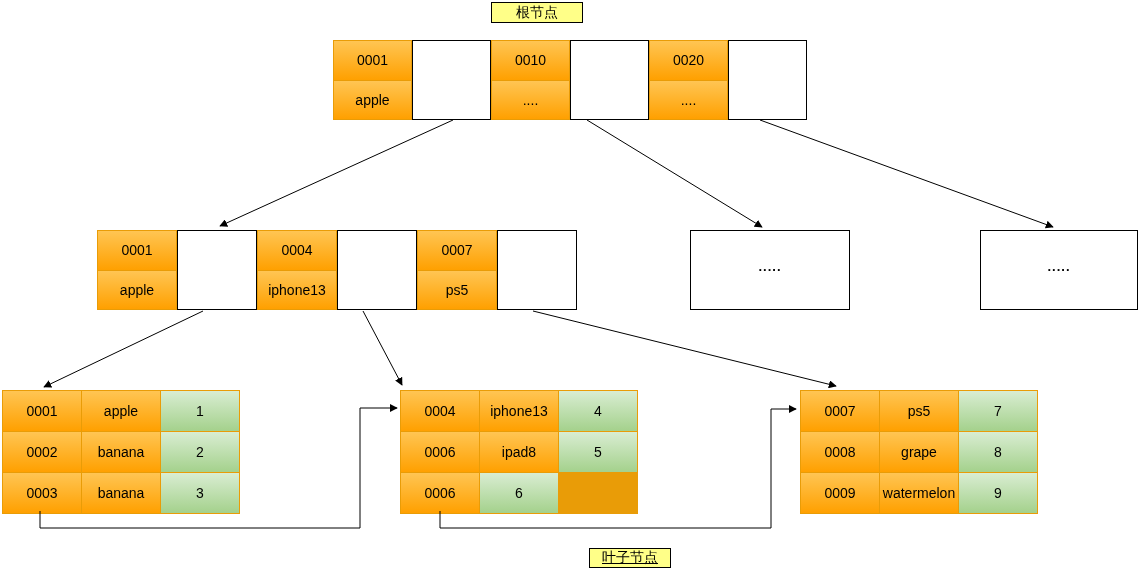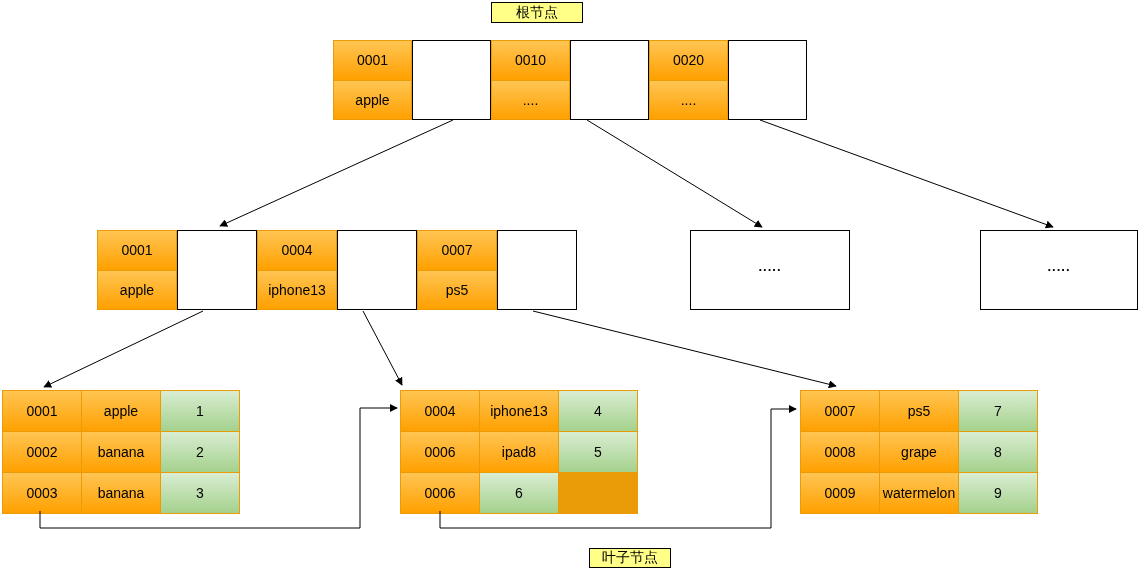--- a/index.html
+++ b/index.html
@@ -117,21 +117,21 @@
     <div class="cell name">ps5</div>
     <div class="cell num">7</div>
     <div class="cell id">0008</div>
     <div class="cell name">grape</div>
     <div class="cell num">8</div>
     <div class="cell id">0009</div>
     <div class="cell name">watermelon</div>
     <div class="cell num">9</div>
   </div>
 
-  <div class="tag" style="left:589px;top:548px;width:82px;height:20px;">叶子节点</div>
+  <div class="tag" style="left:589px;top:548px;width:82px;height:20px;text-decoration:underline;">叶子节点</div>
 
   <svg class="links" width="1141" height="571" viewBox="0 0 1141 571">
     <defs>
       <marker id="arw" viewBox="0 0 10 10" refX="9" refY="5" markerWidth="8" markerHeight="8" orient="auto">
         <path d="M0,0 L10,5 L0,10 Z" fill="#000"></path>
       </marker>
     </defs>
     <line x1="453" y1="120" x2="220" y2="226" marker-end="url(#arw)"></line>
     <line x1="587" y1="120" x2="762" y2="227" marker-end="url(#arw)"></line>
     <line x1="760" y1="120" x2="1053" y2="227" marker-end="url(#arw)"></line>

